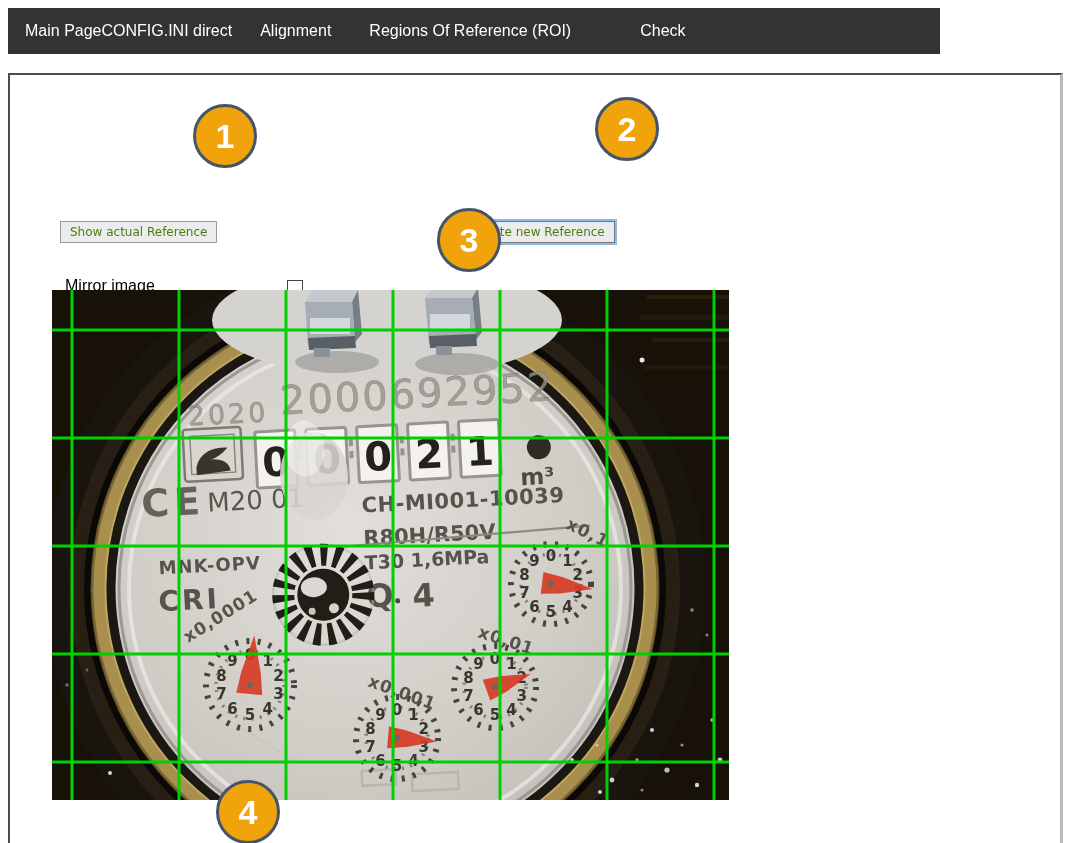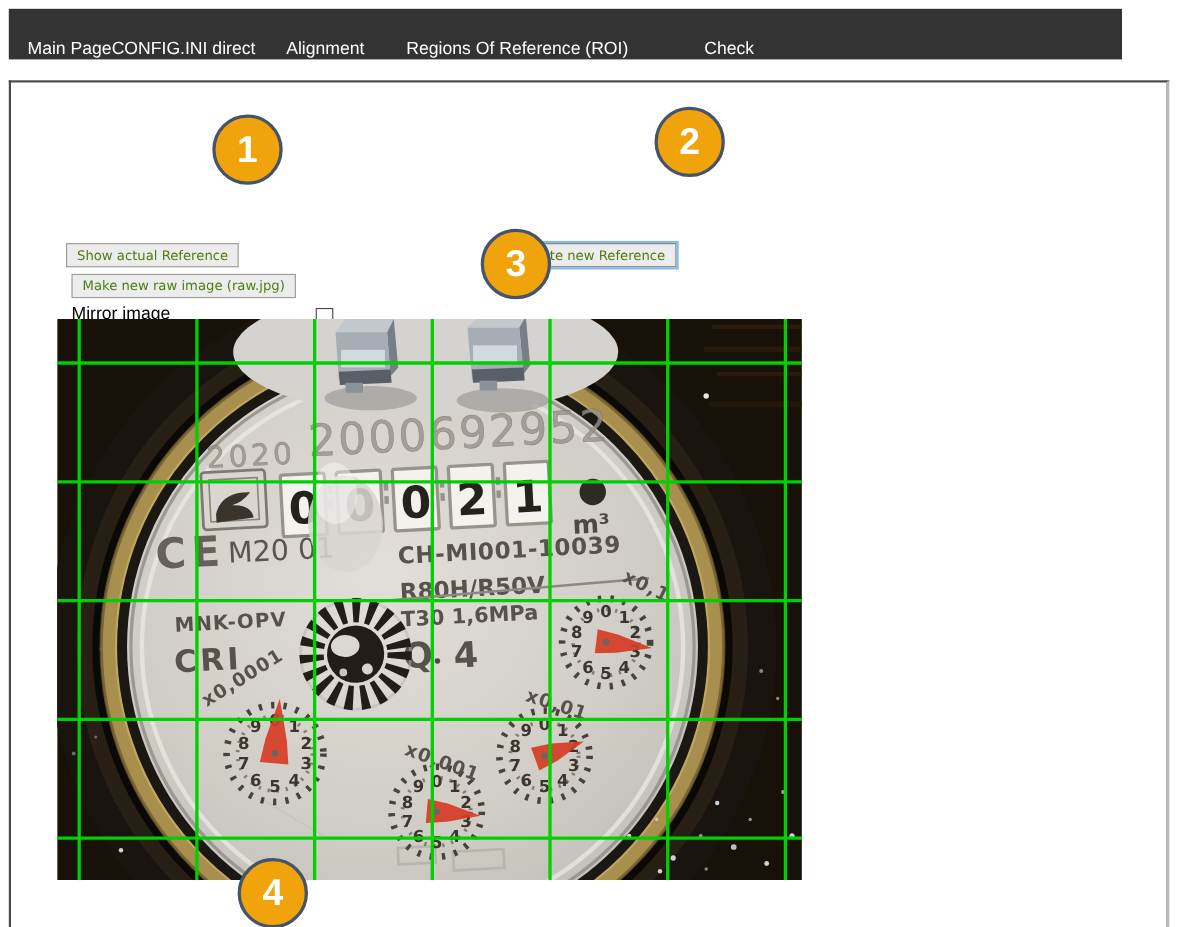--- a/index.html
+++ b/index.html
@@ -2,22 +2,22 @@
 <html style="--navbar-bg: #333333; --navbar-text: #ffffff; --accent-focus: #88BBE8; --button-bg: #ECECEC; --button-border: #9A9A9A; --annotation-fill: #F0A30A; --annotation-border: #44546A; --grid-green: #00CF00; --pointer-red: #D63C25; --gold-ring: #A98F4E; --meter-face: #D0CDC7; --photo-background: #171108;"><head>
 <meta charset="utf-8">
 <style>
   html,body{margin:0;padding:0;}
   body{
     width:1072px;height:843px;overflow:hidden;position:relative;
     background:#fff;font-family:"Liberation Sans",sans-serif;
   }
   
   .navbar{
-    position:absolute;left:8px;top:8px;width:1012px;height:46px;
-    background:var(--navbar-bg,#333333);display:flex;align-items:flex-end;
+    position:absolute;left:8px;top:8px;width:932px;height:46px;
+    background:var(--navbar-bg,#333333);display:flex;align-items:center;
   }
   .navbar .nav-item{
     color:var(--navbar-text,#ffffff);font-size:16px;cursor:pointer;white-space:nowrap;
   }
   .navbar .nav-item:nth-child(1){margin-left:17px;}
   .navbar .nav-item:nth-child(2){}
   .navbar .nav-item:nth-child(3){margin-left:28px;}
   .navbar .nav-item:nth-child(4){margin-left:38px;}
   .navbar .nav-item:nth-child(5){margin-left:69px;}
   
@@ -83,21 +83,20 @@
   <span class="nav-item">CONFIG.INI direct</span>
   <span class="nav-item">Alignment</span>
   <span class="nav-item">Regions Of Reference (ROI)</span>
   <span class="nav-item">Check</span>
 </div>
 
 <div class="content-box">
 
   <button class="btn" id="btn-show-actual">Show actual Reference</button>
   <button class="btn" id="btn-create-new">Create new Reference</button>
-  <button class="btn" id="btn-make-raw">Make new raw image (raw.jpg)</button>
 
   <div class="field-label" id="lbl-mirror">Mirror image</div>
   <input type="checkbox" class="checkbox" style="">
 
   <div class="field-label" id="lbl-prerotate">Pre-rotate Angle</div>
   <div class="numwrap" id="wrap-prerotate">
     <input type="text" value="180" style="">
     <div class="spin">
       <div class="cell">▲</div>
       <div class="cell">▼</div>

